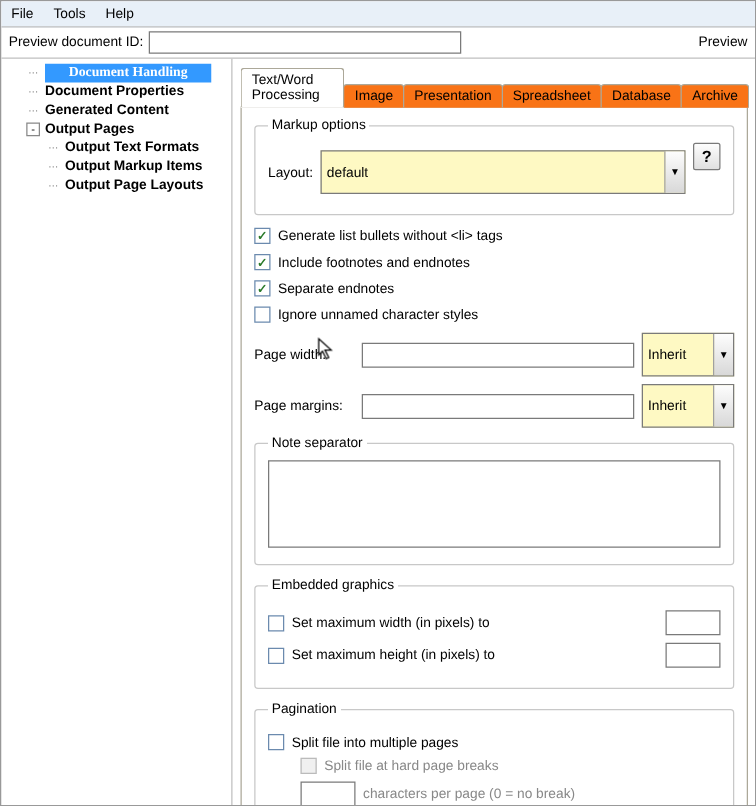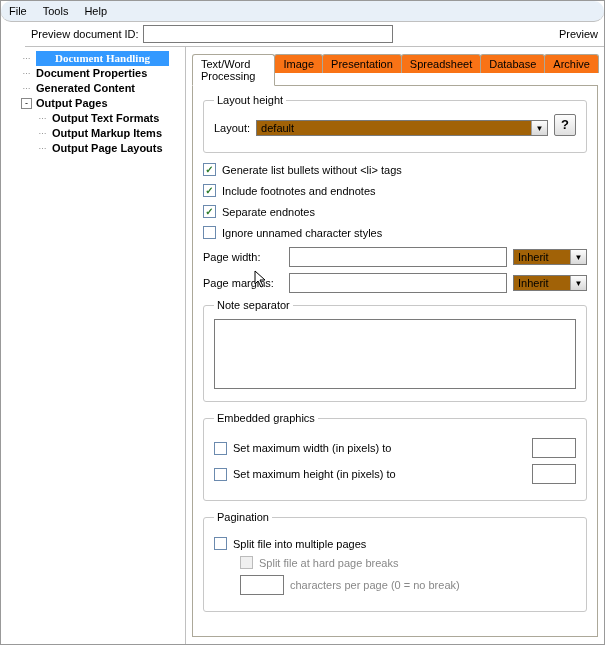--- a/index.html
+++ b/index.html
@@ -12,30 +12,28 @@
     height: 645px;
     overflow: hidden;
     border: 1px solid #999;
   }
   .menubar {
     background: #e8f0f8;
     padding: 2px 4px;
     display: flex;
     gap: 8px;
     border-bottom: 1px solid #c0c0c0;
-    border-radius: 10px;
   }
   .menubar span { padding: 2px 4px; }
   .toolbar {
     padding: 3px 6px;
     display: flex;
     align-items: center;
     gap: 4px;
     border-bottom: 1px solid #c0c0c0;
-    margin-left: 24px;
   }
   .toolbar input.preview-id {
     flex: 0 0 250px;
     height: 18px;
     border: 1px solid #7a7a7a;
     padding: 0 3px;
     font-size: 11px;
   }
   .toolbar .spacer { flex: 1; }
   .main {
@@ -76,21 +74,21 @@
   .tree-label { font-weight: bold; color: #000; }
   .tree-label.selected { background: #3399ff; color: #fff; padding: 0 19px; font-family: Liberation Serif, serif; }
   .content {
     flex: 1;
     padding: 6px;
     overflow: auto;
   }
   .tabbar {
     display: flex;
     border-bottom: 1px solid #aca899;
-    align-items: flex-start;
+    align-items: flex-end;
   }
   .tab {
     border: 1px solid #aca899;
     border-bottom: none;
     padding: 3px 8px;
     background: #f97316;
     margin-right: -1px;
     position: relative;
     top: 1px;
     border-radius: 3px 3px 0 0;
@@ -124,22 +122,22 @@
     align-items: center; justify-content: center;
     font-size: 10px; color: #2a7a2a;
     flex-shrink: 0;
   }
   .checkbox.checked::after { content: "✓"; font-weight: bold; }
   .checkbox.disabled { border-color: #bbb; background: #f0f0f0; }
   label.cb-label { cursor: default; }
   .select {
     display: flex; align-items: center;
     border: 1px solid #7a7a7a;
-    height: 16px;
-    background: #a16207;
+    height: 35px;
+    background: #fef9c3;
   }
   .select .sel-text { flex: 1; padding: 0 4px; }
   .select .sel-btn {
     width: 16px; height: 100%;
     background: linear-gradient(#fdfdfd,#d8d8d8);
     display: flex; align-items: center; justify-content: center;
     border-left: 1px solid #a0a0a0;
     font-size: 8px;
   }
   .txt {
@@ -232,21 +230,21 @@
         <div class="tab">Image</div>
         <div class="tab">Presentation</div>
         <div class="tab">Spreadsheet</div>
         <div class="tab">Database</div>
         <div class="tab">Archive</div>
       </div>
 
     <div class="panel">
 
       <fieldset>
-        <legend>Layout height</legend>
+        <legend>Markup options</legend>
         <div class="help-btn">?</div>
         <div class="row">
           <span>Layout:</span>
           <div class="select" style="flex:1">
             <span class="sel-text">default</span>
             <span class="sel-btn">▼</span>
           </div>
         </div>
       </fieldset>
 

